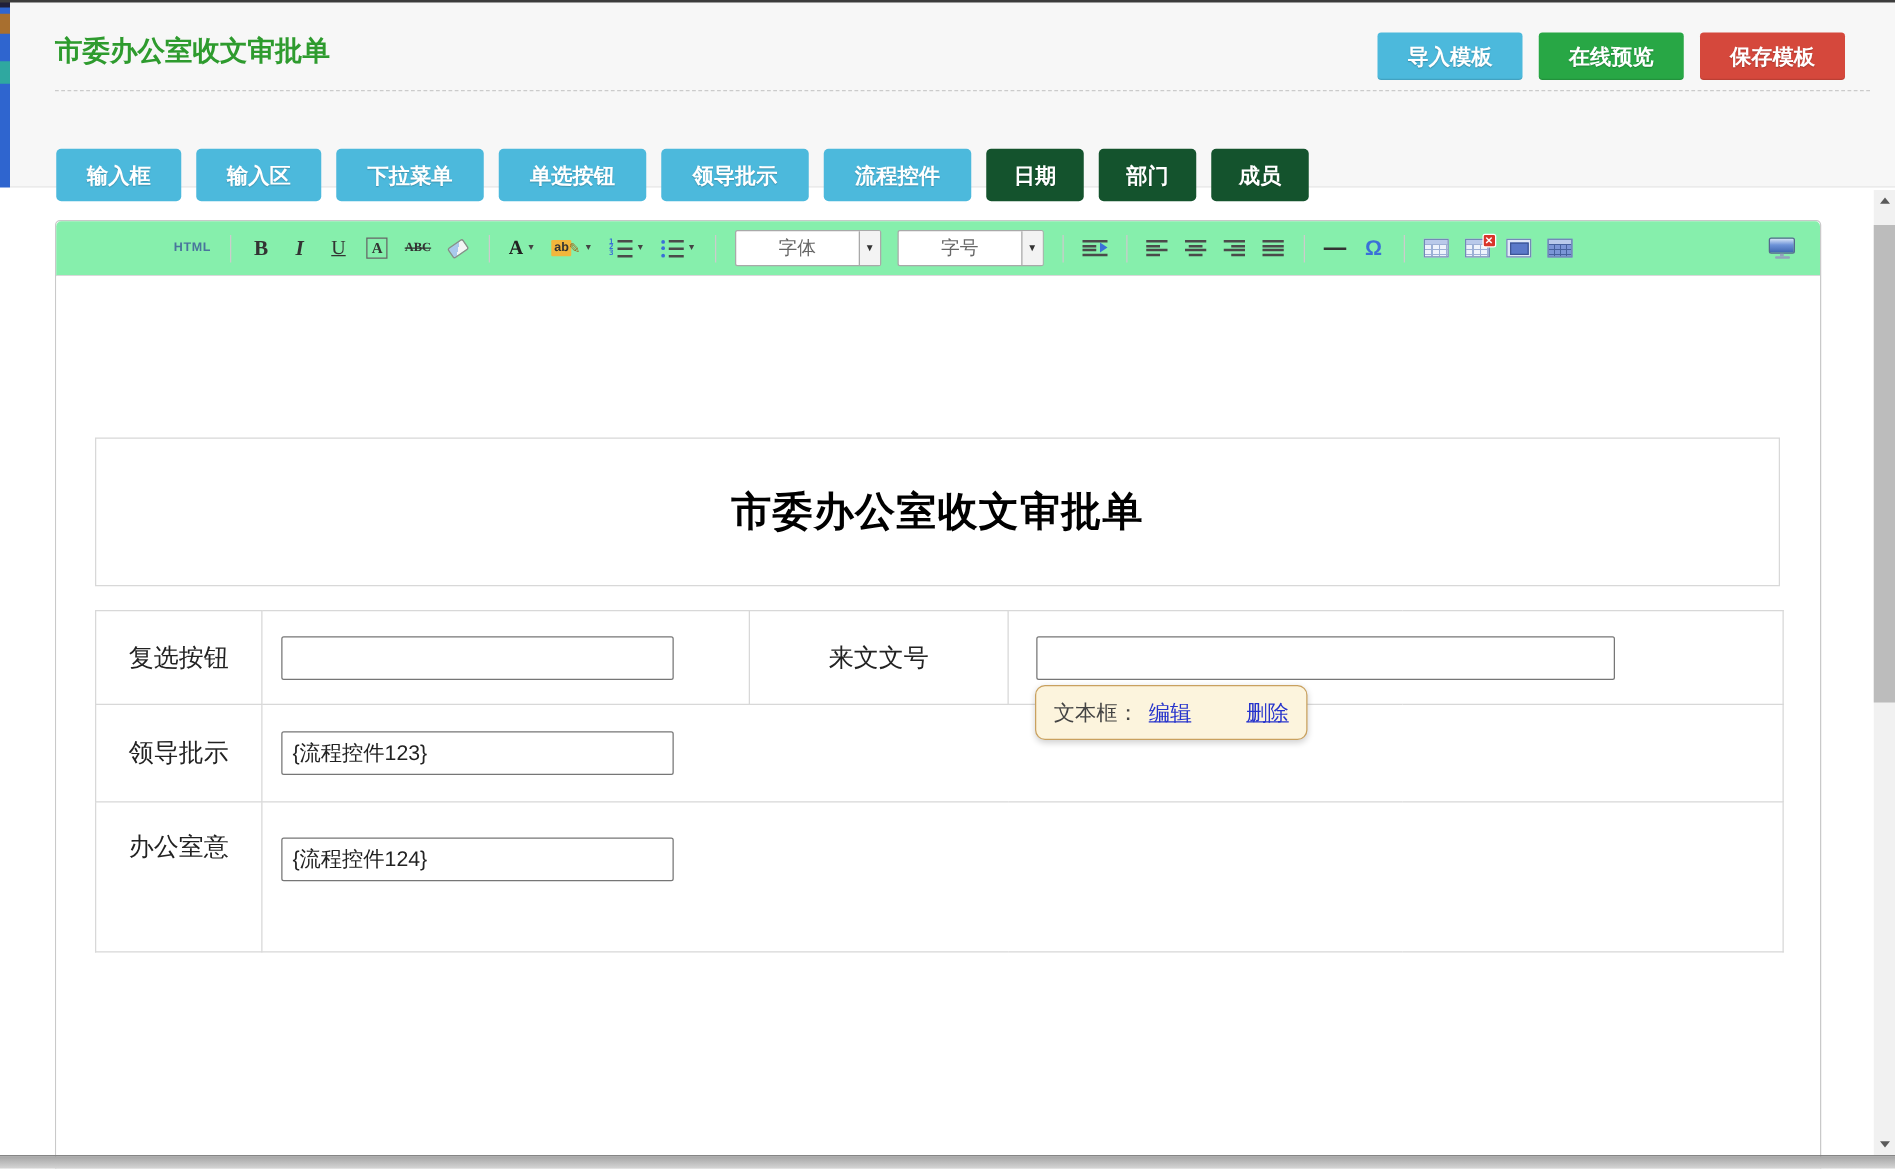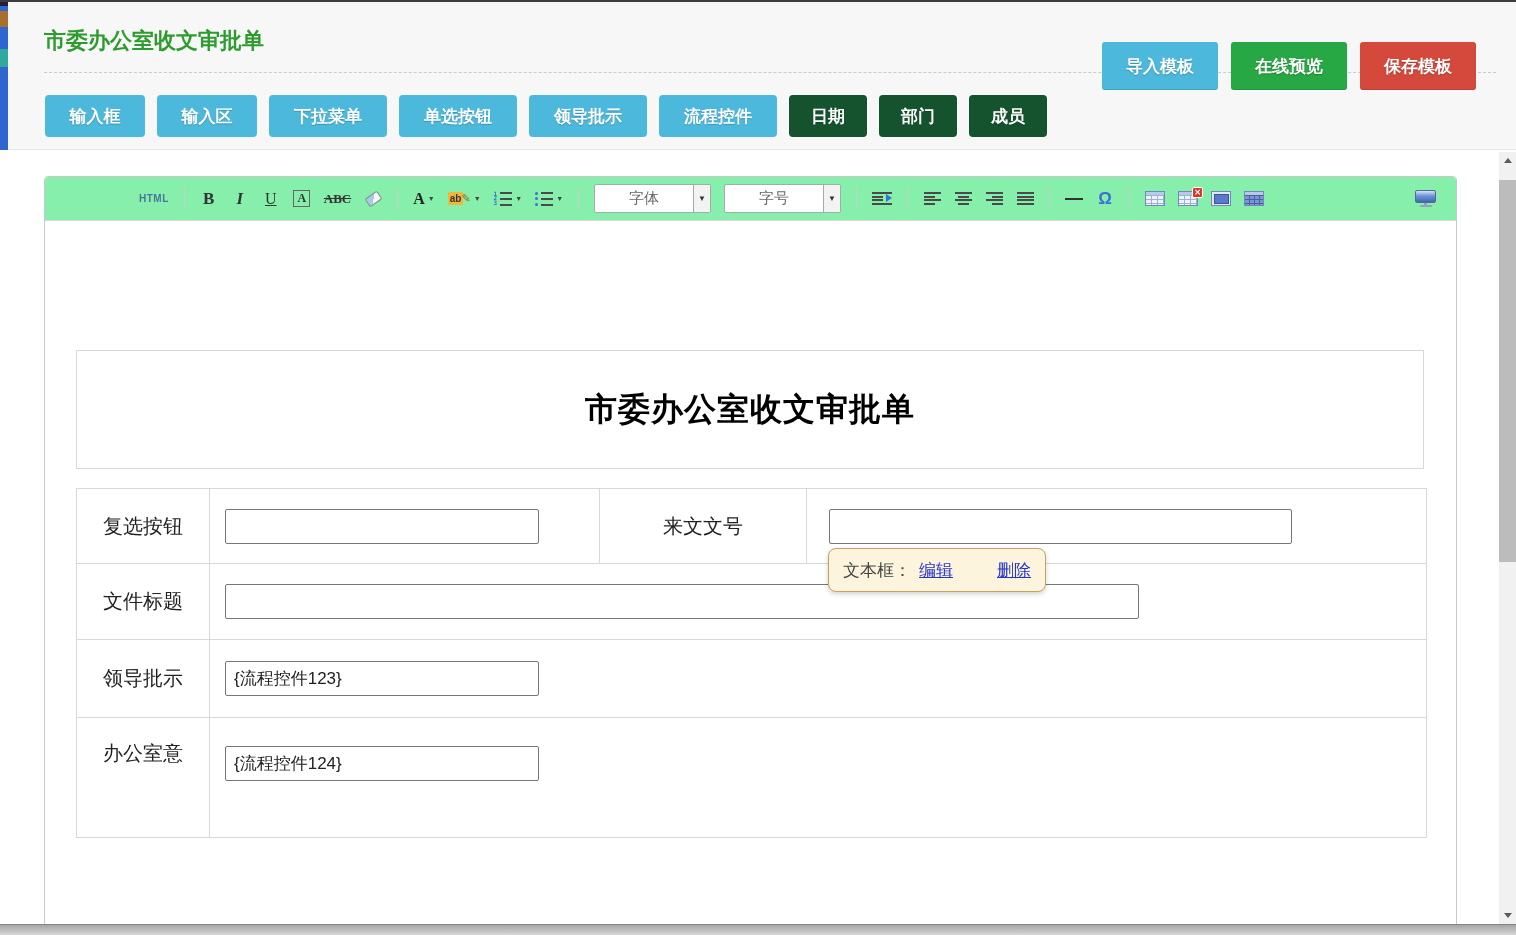--- a/index.html
+++ b/index.html
@@ -21,44 +21,44 @@
   .sb .up,.sb .down { position:absolute; left:0; width:17px; height:17px; display:flex; align-items:center; justify-content:center; }
   .sb .up { top:0; } .sb .down { bottom:0; }
   .tri-up { width:0;height:0;border-left:4px solid transparent;border-right:4px solid transparent;border-bottom:5px solid #5a5a5a; }
   .tri-down { width:0;height:0;border-left:4px solid transparent;border-right:4px solid transparent;border-top:5px solid #5a5a5a; }
   .sb .thumb { position:absolute; top:28px; left:0; width:17px; height:382px; background:#bcbcbc; }
   
   .pheader { position:absolute; left:8px; top:2px; right:0; height:148px; background:#f7f7f7; border-bottom:1px solid #e8e8e8; z-index:10; }
   .ptitle { position:absolute; left:36px; top:24px; font-family:"Liberation Serif", serif; font-weight:bold; font-size:22px; color:#2e9b2e; }
   .dashes { position:absolute; left:36px; right:20px; top:70px; border-top:1px dashed #cbcbcb; height:0; }
   .actions { position:absolute; right:40px; top:24px; display:flex; gap:13px; }
-  .abtn { height:48px; padding:16px 24px; border:none; border-radius:3px; color:#fff; font-size:17px; font-weight:bold;
+  .abtn { height:38px; padding:16px 24px; border:none; border-radius:3px; color:#fff; font-size:17px; font-weight:bold;
     font-family:"Liberation Sans", sans-serif; display:flex; align-items:center; justify-content:center;
-    text-shadow:0 1px 1px rgba(0,0,0,.25); box-shadow:inset 0 -1px 0 rgba(0,0,0,.12); cursor:pointer;margin-top:16px; }
+    text-shadow:0 1px 1px rgba(0,0,0,.25); box-shadow:inset 0 -1px 0 rgba(0,0,0,.12); cursor:pointer; }
   .abtn.cyan { background:#4cb9dc; } .abtn.green { background:#28a745; } .abtn.red { background:#d5483c; }
   .components { position:absolute; left:37px; top:93px; display:flex; gap:12px; }
   .cbtn { height:42px; border:none; border-radius:4px; color:#fff; font-size:17px; font-weight:bold;
     font-family:"Liberation Sans", sans-serif; display:flex; align-items:center; justify-content:center;
-    text-shadow:0 1px 1px rgba(0,0,0,.22); cursor:pointer; background:#4cb9dc; }
+    text-shadow:0 1px 1px rgba(0,0,0,.22); cursor:pointer; background:#4cb9dc;margin-top:24px; }
   .cbtn.blue { background:#14532d; }
   .w100{width:100px;} .w118{width:118px;} .w78{width:78px;}
   
   .editor { position:absolute; left:44px; top:176px; width:1413px; height:759px; background:#fff;
     border:1px solid #c9c9c9; border-radius:4px 4px 0 0; z-index:5; }
   .etoolbar { height:44px; background:#86efac; border-bottom:1px solid #d9d9d9; border-radius:4px 4px 0 0;
     display:flex; align-items:center; padding:0 14px 0 94px; gap:13px; }
   .tool { display:flex; align-items:center; justify-content:center; min-width:18px; height:28px; cursor:pointer; }
   .sep { width:1px; height:22px; background:#ccc; margin:0 2px; }
   .caret { font-size:7px; color:#444; margin-left:3px; }
   .ghtml { font-size:10px; font-weight:bold; color:#49759c; letter-spacing:.5px; }
   .gB { font-family:"Liberation Serif",serif; font-weight:bold; font-size:17px; color:#333; }
   .gI { font-family:"Liberation Serif",serif; font-style:italic; font-weight:600; font-size:17px; color:#333; }
   .gU { font-family:"Liberation Serif",serif; font-size:16px; text-decoration:underline; color:#333; }
   .gboxA { font-family:"Liberation Serif",serif; font-weight:bold; font-size:12px; color:#333; border:1px solid #666; padding:0 3px; line-height:15px; }
-  .gstrike { font-family:"Liberation Serif",serif; font-weight:bold; font-size:13px; text-decoration:line-through; color:#333; }
+  .gstrike { font-family:"Liberation Serif",serif; font-weight:bold; font-size:10px; text-decoration:line-through; color:#333; }
   .gA { font-family:"Liberation Serif",serif; font-weight:600; font-size:16px; color:#222; }
   .ghl { font-size:10px; font-weight:bold; color:#333; background:#f2b63c; padding:1px 2px; border-radius:1px; }
   .pencil { font-size:11px; color:#a06a1e; margin-left:-2px; }
   .gomega { font-size:17px; color:#3a6fd8; font-weight:600; }
   .ghr { width:18px; height:2px; background:#333; }
   .ieraser { width:15px; height:10px; border:1px solid #8a8a8a; border-radius:2px; transform:rotate(-35deg);
     background:linear-gradient(135deg,#a9c9ec 0 50%,#f5f5f5 50%); }
   .ilist { display:flex; gap:3px; align-items:center; }
   .ilist .col { display:flex; flex-direction:column; justify-content:space-between; height:14px; }
   .ilist .num { font-size:6px; line-height:4.5px; color:#3a6fd8; font-weight:bold; font-family:"DejaVu Sans Mono",monospace; }
@@ -320,26 +320,20 @@
           <tr class="r1">
         <td class="lbl">复选按钮</td>
         <td colspan="2" class="cell">
               <input class="inp w314" style="">
             </td>
         <td class="lbl">来文文号</td>
         <td colspan="4" class="cell">
               <input class="inp w463 ml22" style="">
             </td>
       </tr>
-      <tr class="r2">
-        <td class="lbl">文件标题</td>
-        <td colspan="7" class="cell">
-              <input class="inp w914" style="">
-            </td>
-      </tr>
       <tr class="r5">
         <td class="lbl">领导批示</td>
         <td colspan="7" class="cell">
               <input class="inp w314" value="{流程控件123}" style="">
             </td>
       </tr>
       <tr class="r6">
         <td class="lbl">办公室意</td>
         <td colspan="7" class="cell">
               <input class="inp w314" value="{流程控件124}" style="">

